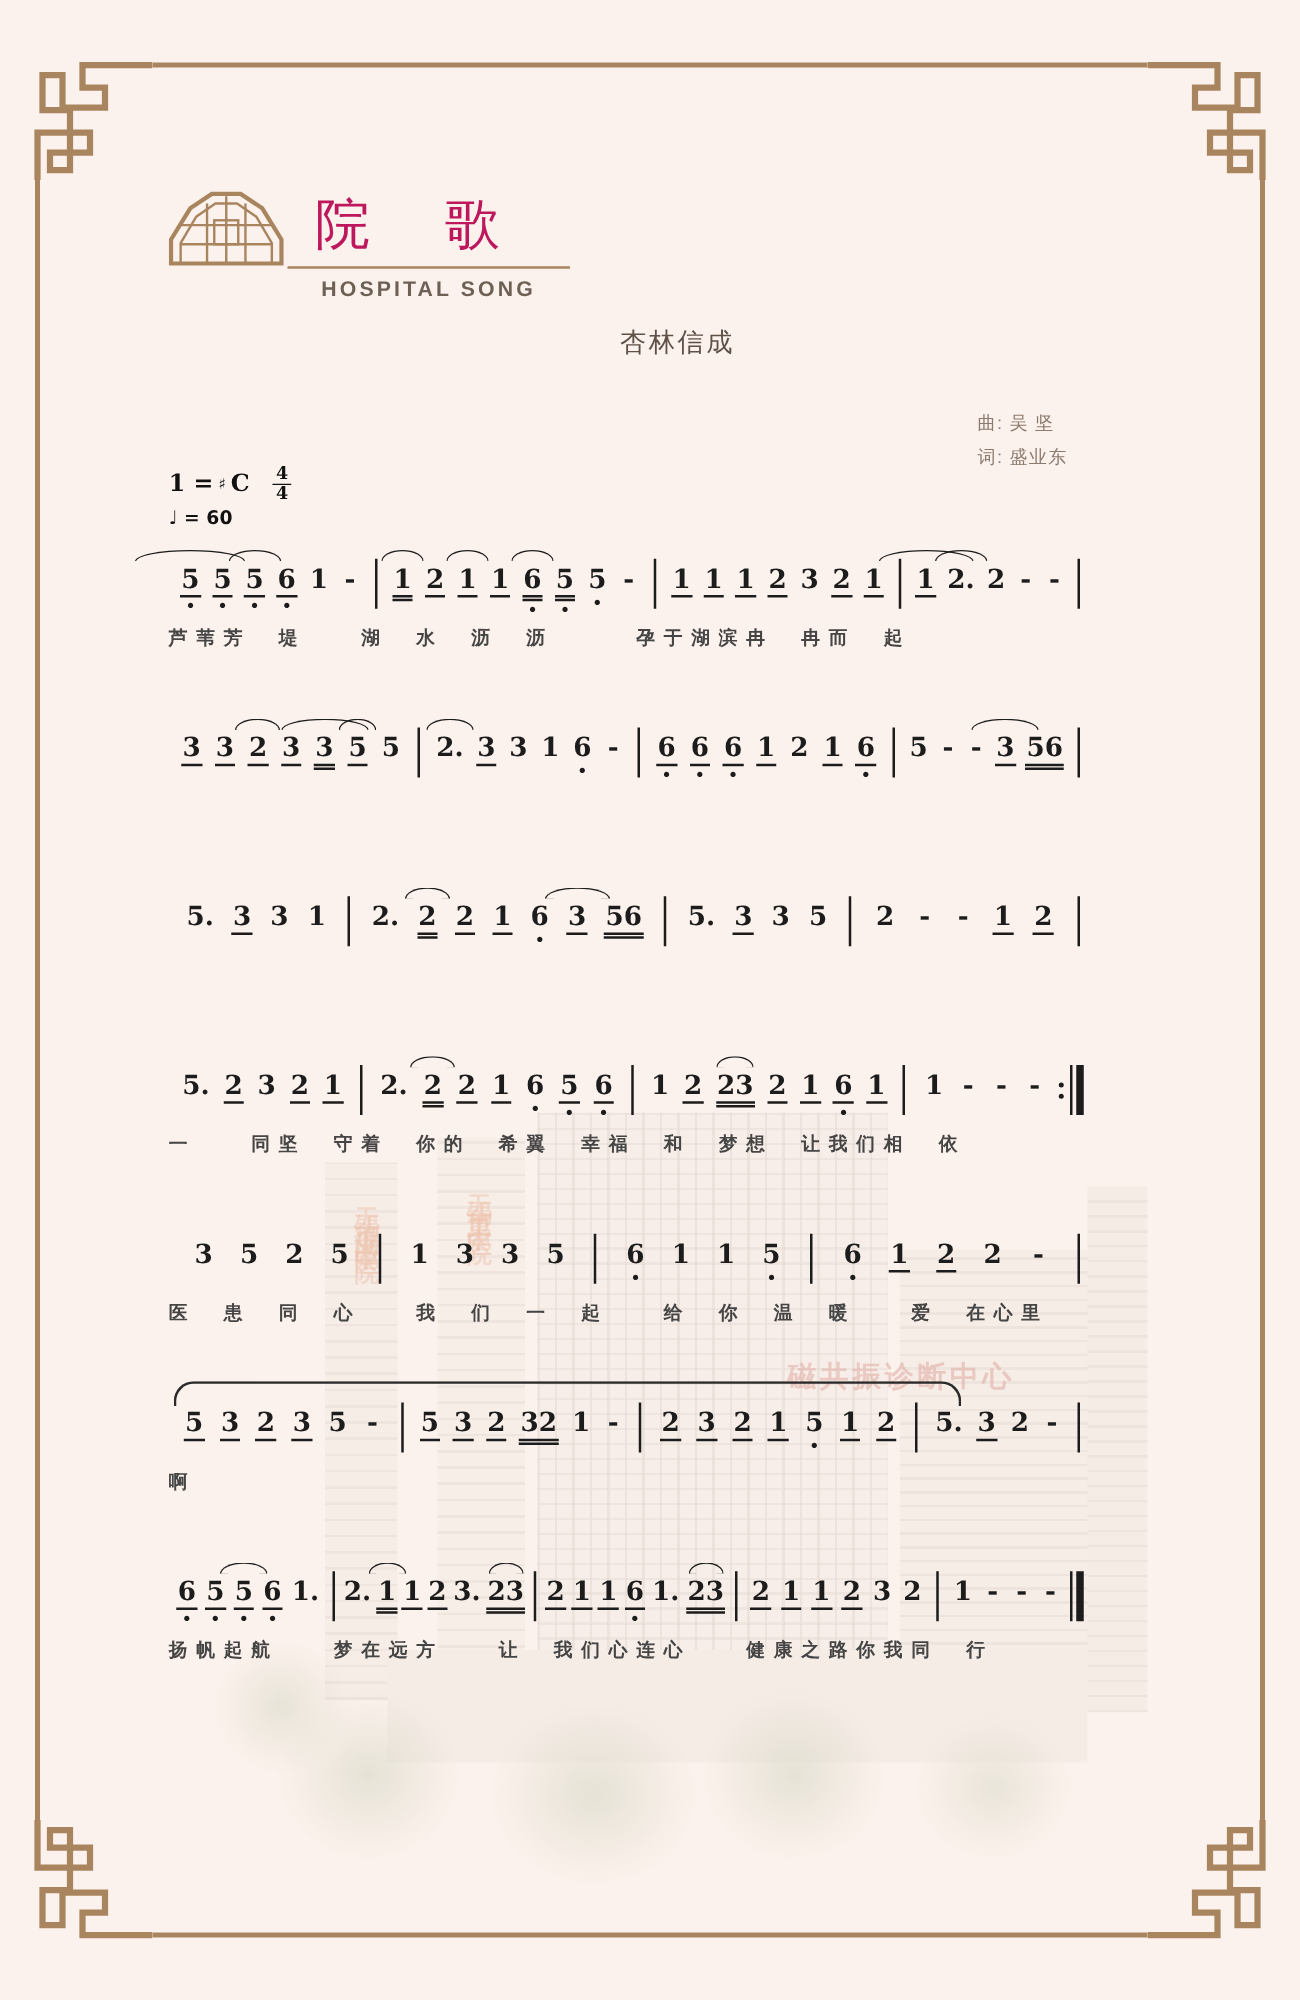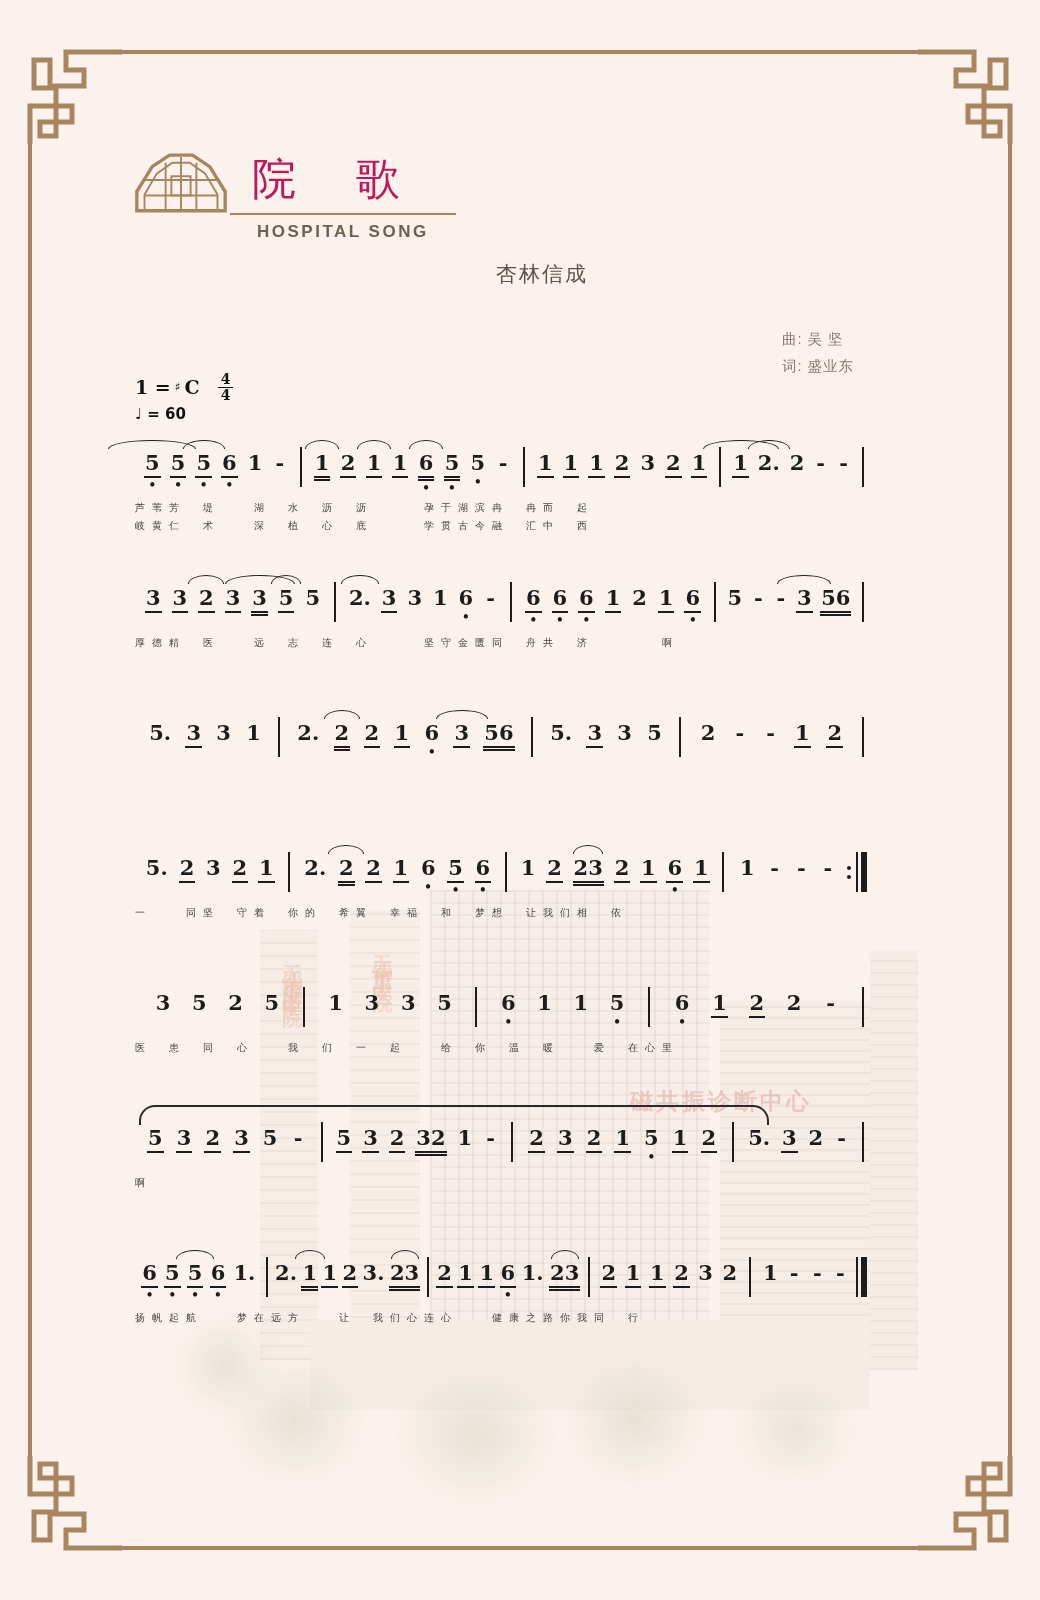--- a/index.html
+++ b/index.html
@@ -83,21 +83,21 @@
   .arc{position:absolute;bottom:calc(100% + 1px);left:50%;transform:translateX(-50%);height:9px;
     border:1.6px solid var(--ink);border-bottom:none;border-radius:50% 50% 0 0 / 100% 100% 0 0;}
   .barline{width:2px;height:40px;background:var(--ink);margin:-3px 3px 0 3px;flex:none;}
   .endgrp{display:flex;align-items:center;gap:3px;height:40px;margin-top:-3px;flex:none;}
   .rep-dots{display:flex;flex-direction:column;gap:5px;margin-right:2px;}
   .rep-dots i{width:4px;height:4px;border-radius:50%;background:var(--ink);}
   .thin{width:2px;height:40px;background:var(--ink);}
   .thick{width:6px;height:40px;background:var(--ink);}
   .slur-all{position:absolute;left:4px;top:0;width:86%;height:20px;
     border:2.5px solid #2a2a2a;border-bottom:none;border-radius:16px 16px 0 0;}
-  .lyric-row{margin-top:14px;font-size:10px;color:#454545;letter-spacing:7px;white-space:pre;}
+  .lyric-row{margin-top:14px;font-size:15px;color:#454545;letter-spacing:7px;white-space:pre;font-weight:bold;}
   .lyric-row + .lyric-row{margin-top:4px;}
 </style>
 </head>
 <body>
 
 <div class="frame-line fl-top"></div>
 <div class="frame-line fl-bottom"></div>
 <div class="frame-line fl-left"></div>
 <div class="frame-line fl-right"></div>
 
@@ -207,21 +207,20 @@
           <div class="measure" style="flex-grow: 5;">
             <span class="note u1"><span class="ntext">1</span><span class="arc" style="width: 76px;"></span></span>
             <span class="note"><span class="ntext">2.</span><span class="arc" style="width: 42px;"></span></span>
             <span class="note"><span class="ntext">2</span></span>
             <span class="note"><span class="ntext">-</span></span>
             <span class="note"><span class="ntext">-</span></span>
           </div>
           <div class="barline"></div>
         </div>
         <div class="lyric-row">芦苇芳　堤　　湖　水　沥　沥　　　孕于湖滨冉　冉而　起</div>
-        <div class="lyric-row">岐黄仁　术　　深　植　心　底　　　学贯古今融　汇中　西</div>
       </div>
       <div class="score-line">
         <div class="notes-row">
           <div class="measure" style="flex-grow: 7;">
             <span class="note u1"><span class="ntext">3</span></span>
             <span class="note u1"><span class="ntext">3</span></span>
             <span class="note u1"><span class="ntext">2</span><span class="arc" style="width: 36px;"></span></span>
             <span class="note u1"><span class="ntext">3</span></span>
             <span class="note u2"><span class="ntext">3</span><span class="arc" style="width: 70px;"></span></span>
             <span class="note u1"><span class="ntext">5</span><span class="arc" style="width: 30px;"></span></span>
@@ -249,21 +248,20 @@
           <div class="barline"></div>
           <div class="measure" style="flex-grow: 5;">
             <span class="note"><span class="ntext">5</span></span>
             <span class="note"><span class="ntext">-</span></span>
             <span class="note"><span class="ntext">-</span></span>
             <span class="note u1"><span class="ntext">3</span><span class="arc" style="width: 54px;"></span></span>
             <span class="note u2"><span class="ntext">56</span></span>
           </div>
           <div class="barline"></div>
         </div>
-        <div class="lyric-row">厚德精　医　　远　志　连　心　　　坚守金匮同　舟共　济　　　　啊</div>
       </div>
       <div class="score-line">
         <div class="notes-row">
           <div class="measure" style="flex-grow: 4;">
             <span class="note"><span class="ntext">5.</span></span>
             <span class="note u1"><span class="ntext">3</span></span>
             <span class="note"><span class="ntext">3</span></span>
             <span class="note"><span class="ntext">1</span></span>
           </div>
           <div class="barline"></div>

